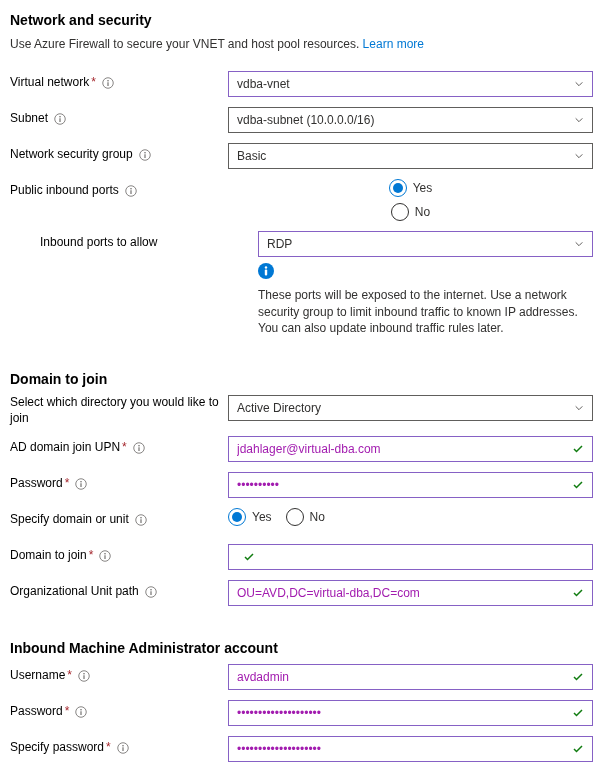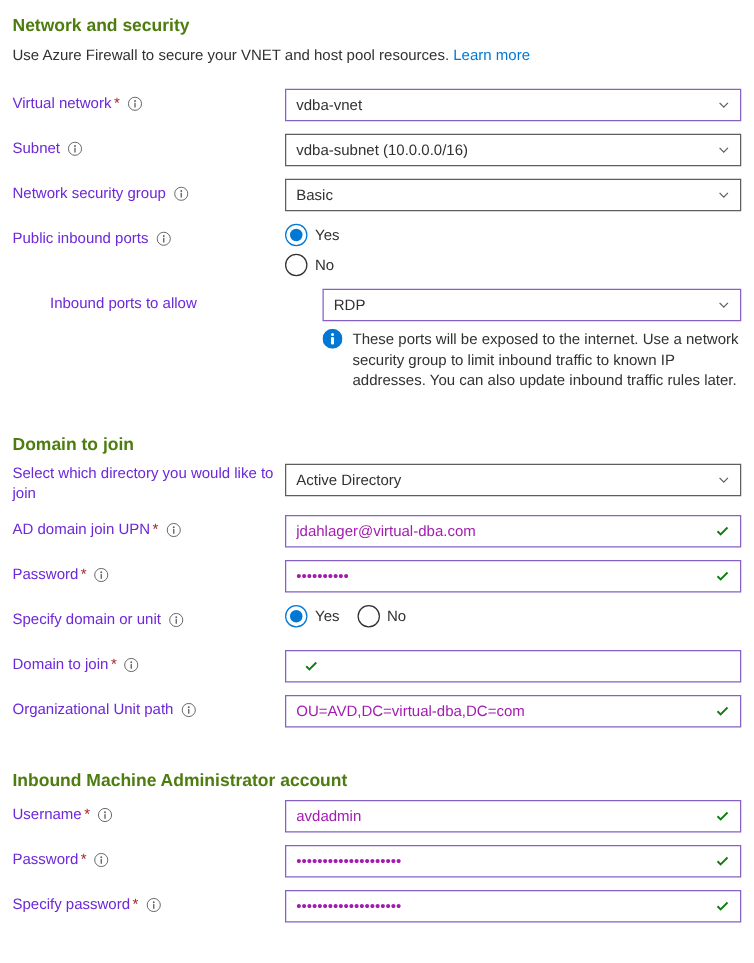--- a/index.html
+++ b/index.html
@@ -7,21 +7,21 @@
     font-family: "Segoe UI", -apple-system, sans-serif;
     font-size: 12px;
     color: #323130;
     background: #fff;
     padding: 8px 10px;
     width: 603px;
   }
   .section-heading {
     font-size: 14px;
     font-weight: 600;
-    color: #4d7c0f;
+    color: #000000;
     margin: 4px 0 8px 0;
   }
   .section-desc {
     font-size: 12px;
     color: #323130;
     margin-bottom: 18px;
     line-height: 1.4;
   }
   .link { color: #0078d4; text-decoration: none; cursor: pointer; text-align: center; }
   .row {
@@ -31,21 +31,21 @@
     min-height: 26px;
   }
   .label-col {
     width: 218px;
     flex-shrink: 0;
     display: flex;
     align-items: center;
     padding-top: 4px;
     line-height: 1.3;
   }
-  .label-text { color: #6d28d9; }
+  .label-text { color: #000000; }
   .req { color: #a4262c; margin-left: 2px; }
   .info-icon {
     display: inline-flex;
     align-items: center;
     justify-content: center;
     width: 12px; height: 12px;
     margin-left: 6px;
     color: #605e5c;
     cursor: pointer;
   }
@@ -94,20 +94,21 @@
   .check-icon {
     width: 12px; height: 12px;
     color: #107c10;
     flex-shrink: 0;
     margin-left: 6px;
   }
   .radio-group {
     display: flex;
     flex-direction: column;
     gap: 6px;
+    align-items: center;
   }
   .radio-group.inline { flex-direction: row; gap: 14px; }
   .radio {
     display: flex;
     align-items: center;
     gap: 6px;
     cursor: pointer;
   }
   .radio-circle {
     width: 18px; height: 18px;
@@ -127,20 +128,21 @@
     border-radius: 50%;
     background: #0078d4;
   }
   .info-block {
     display: flex;
     gap: 8px;
     margin-top: 6px;
     font-size: 12px;
     line-height: 1.4;
     color: #323130;
+    flex-direction: column;
   }
   .info-block .info-badge {
     width: 16px; height: 16px;
     flex-shrink: 0;
     color: #0078d4;
   }
   .section-gap { height: 20px; }
 </style>
 </head>
 <body>

